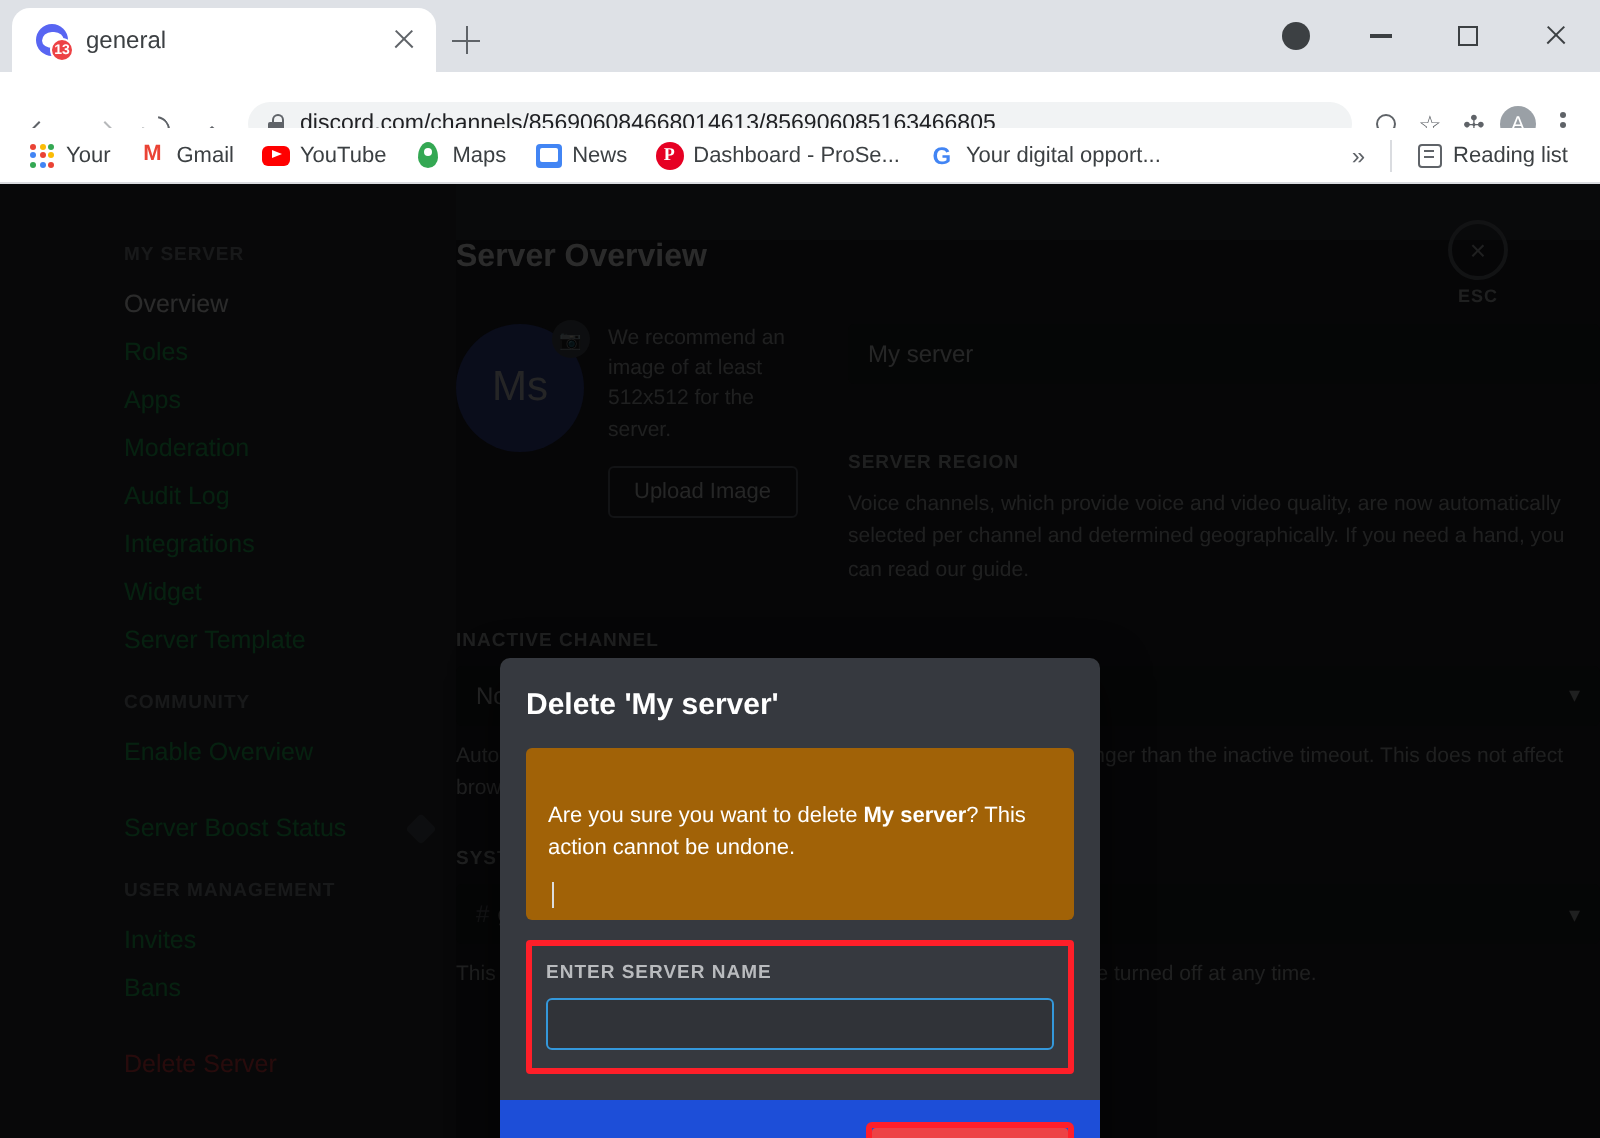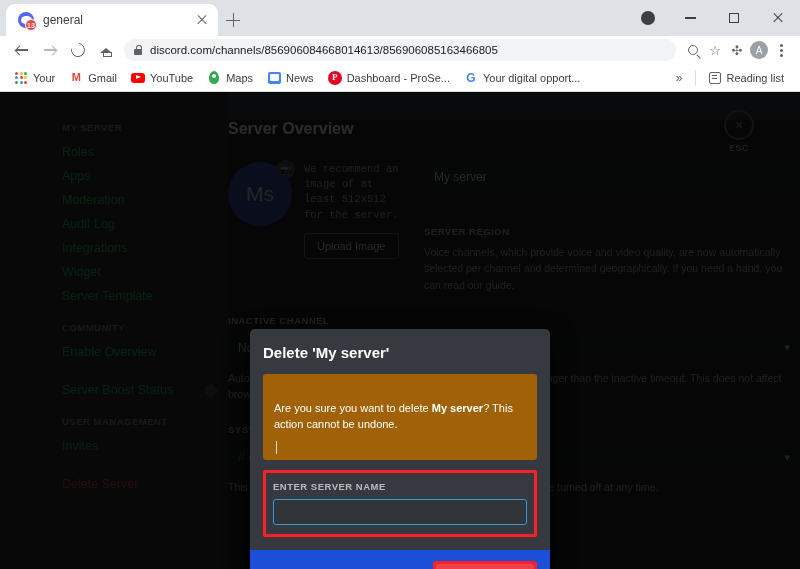--- a/index.html
+++ b/index.html
@@ -65,21 +65,21 @@
   .wc-profile-circle{ width:14px;height:14px;border-radius:50%;background:#3c4043;}
   .wc-min{ width:11px; height:1.3px; background:#3c4043;}
   .wc-max{ width:10px; height:10px; border:1.3px solid #3c4043;}
   .wc-close{ position:relative; width:12px; height:12px;}
   .wc-close::before,.wc-close::after{
     content:""; position:absolute; left:0; top:5.3px; width:12px;height:1.3px;background:#3c4043;}
   .wc-close::before{transform:rotate(45deg);} .wc-close::after{transform:rotate(-45deg);}
 
   .toolbar {
     position:absolute; top:36px; left:0; width:800px; height:28px;
-    background:#fff; display:flex; align-items:center; padding:4px 8px;
+    background:#fff; display:flex; padding:15px 8px;
   }
   .nav-ico { width:28px;height:28px; display:flex;align-items:center;justify-content:center; cursor:pointer;}
   .arrow { width:14px;height:14px; position:relative;}
   .arrow i{ position:absolute; background:#5f6368;}
   .arrow .shaft{ left:1px; top:6.3px; width:12px; height:1.5px;}
   .arrow .head{ width:7px;height:7px;border-left:1.5px solid #5f6368;border-bottom:1.5px solid #5f6368;
                 left:1px; top:3.5px; transform:rotate(45deg); background:none;}
   .arrow.fwd{ transform:scaleX(-1); opacity:.45;}
   .reload { width:14px;height:14px;border:1.6px solid #5f6368;border-radius:50%;
             border-top-color:transparent; transform:rotate(-35deg);}
@@ -171,21 +171,21 @@
   .ov-left{ width:180px; display:flex; gap:12px; }
   .server-avatar{
     width:64px;height:64px;border-radius:50%;background:#3b4a9c;
     color:#d7d9de;font-size:21px;display:flex;align-items:center;justify-content:center;
     position:relative; flex:0 0 64px;
   }
   .avatar-edit{
     position:absolute;right:-3px;top:-2px;width:19px;height:19px;border-radius:50%;
     background:#4f545c;color:#dcddde;font-size:9px;display:flex;align-items:center;justify-content:center;
   }
-  .ov-help{ font-size:10.5px; color:#b9bbbe; line-height:1.45; width:98px;font-family:Liberation Mono, monospace;}
+  .ov-help{ font-size:10.5px; color:#b9bbbe; line-height:1.45; width:98px;}
   .upload-btn{
     margin-top:10px; display:inline-block; border:1px solid #6c717a; border-radius:3px;
     padding:6px 12px; font-size:11px; color:#dcddde; cursor:pointer; white-space:nowrap;
   }
   .field-label{
     font-size:9.5px;font-weight:bold;letter-spacing:.5px;color:#b9bbbe;
     text-transform:uppercase; margin-bottom:7px;
   }
   .field-box{
     background:#202225; border-radius:3px; padding:8px 10px;
@@ -389,20 +389,23 @@
     </div>
   </div>
 
   <div class="page">
 
     <div class="dim">
 
       <div class="settings-sidebar">
         <div class="side-inner">
           <div class="side-head">MY SERVER</div>
+          <div class="side-item active">
+              <span>Overview</span>
+            </div>
           <div class="side-item">
               <span>Roles</span>
             </div>
           <div class="side-item">
               <span>Apps</span>
             </div>
           <div class="side-item">
               <span>Moderation</span>
             </div>
           <div class="side-item">
@@ -427,20 +430,23 @@
           <div class="side-sep"></div>
           <div class="side-item">
             <span>Server Boost Status</span>
             <span class="boost-ico"></span>
           </div>
 
           <div class="side-sep"></div>
           <div class="side-head">USER MANAGEMENT</div>
           <div class="side-item">
               <span>Invites</span>
+            </div>
+          <div class="side-item">
+              <span>Bans</span>
             </div>
 
           <div class="side-sep"></div>
           <div class="side-item danger">
               <span>Delete Server</span>
             </div>
         </div>
       </div>
 
       <div class="content">

